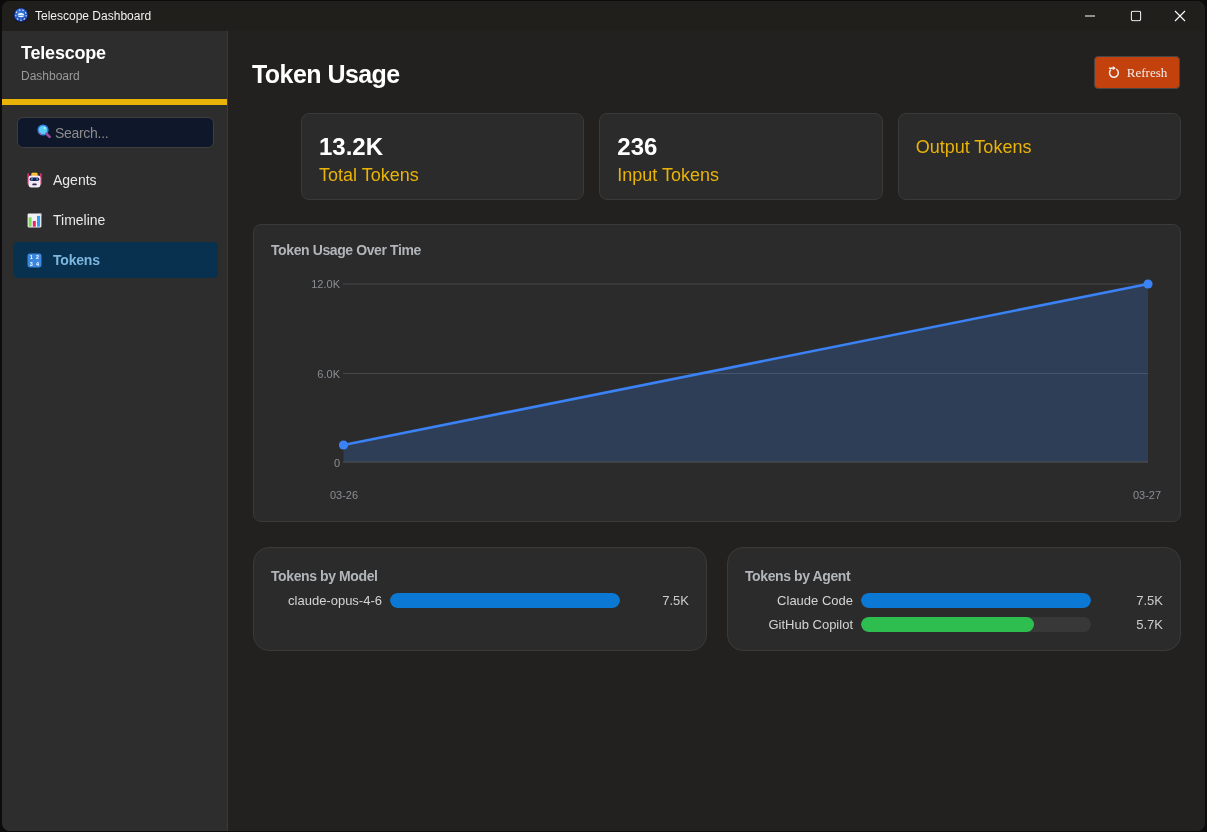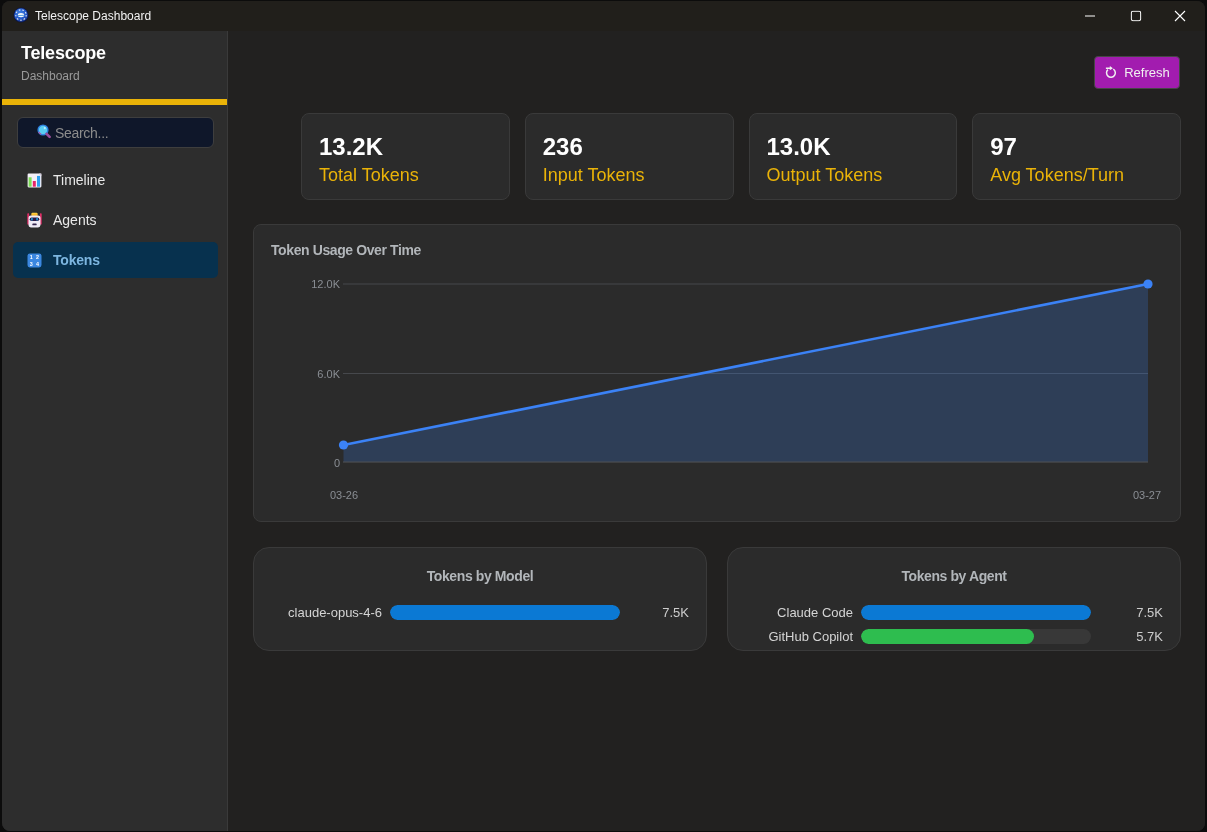--- a/index.html
+++ b/index.html
@@ -27,41 +27,41 @@
   .nav-item { height:36px; margin-bottom:4px; border-radius:5px;
     display:flex; align-items:center; padding-left:14px; }
   .nav-item svg { margin-right:11px; }
   .nav-item span { font-size:14px; color:#e8e8e8; }
   .nav-item.sel { background:#07314e; }
   .nav-item.sel span { color:#7db6e0; font-weight:bold; font-size:14px; letter-spacing:-0.2px; }
   
   .main { position:absolute; left:227px; top:30px; right:0; bottom:0; background:#222120; }
   .h1 { position:absolute; left:23px; top:29px; font-size:25px; letter-spacing:-0.55px; font-weight:bold; color:#ffffff; }
   .refresh { position:absolute; right:25px; top:25px; width:86px; height:33px;
-    background:#a21caf; border:1px solid #464646; border-radius:4px;
-    display:flex; align-items:center; justify-content:center; }
+    background:#c2410c; border:1px solid #464646; border-radius:4px;
+    display:flex; align-items:center; justify-content:center;font-family:Liberation Serif, serif; }
   .refresh span { color:#f0f0f0; font-size:13px; margin-left:6px; }
   .cards { position:absolute; left:24px; top:82px; width:928px; display:flex; gap:15px;padding-left:48px; }
   .scard { flex:1; height:87px; background:#2b2b2b; border:1px solid #3a3a3a;
     border-radius:8px; padding:19px 17px; }
   .scard .num { font-size:24px; font-weight:bold; color:#ffffff; }
   .scard .lbl { font-size:18px; color:#eab308; margin-top:4px; }
   .chartcard { position:absolute; left:24px; top:193px; width:928px; height:298px;
     background:#2b2b2b; border:1px solid #3a3a3a; border-radius:8px; }
-  .cardtitle { font-size:14px; font-weight:bold; color:#b2b6ba; letter-spacing:-0.4px;text-align:center; }
+  .cardtitle { font-size:14px; font-weight:bold; color:#b2b6ba; letter-spacing:-0.4px; }
   .chartcard .cardtitle { position:absolute; left:17px; top:17px; }
   .bcards { position:absolute; left:24px; top:516px; width:928px; display:flex; gap:20px; }
   .bcard { flex:1; height:104px; background:#2b2b2b; border:1px solid #3a3a3a;
     border-radius:16px; padding:20px 17px 0 17px; }
   .brow { display:flex; align-items:center; height:24px; margin-top:0px; }
   .brow .blbl { width:119px; text-align:right; font-size:13px; color:#d4d4d4; padding-right:8px; }
   .brow .btrack { width:230px; height:15px; border-radius:8px; background:#383838; overflow:hidden; }
   .brow .bfill { height:100%; border-radius:8px; }
   .brow .bval { flex:1; text-align:right; font-size:13px; color:#cccccc; }
-  .bcard .rows { margin-top:16px; }
+  .bcard .rows { margin-top:4px; }
 </style>
 </head>
 <body>
 <div class="window">
   <div class="titlebar">
     <svg class="appicon" viewBox="0 0 16 16">
       <defs>
           <radialGradient id="ag" cx="0.42" cy="0.32" r="0.85">
         <stop offset="0" stop-color="#3d7de0"></stop>
             <stop offset="0.55" stop-color="#2458c8"></stop>
@@ -102,86 +102,82 @@
         <circle cx="6" cy="6" r="4.9" fill="#59cdf2"></circle>
         <circle cx="6" cy="6" r="4.9" fill="none" stroke="#2e7fe0" stroke-width="1.4"></circle>
         <circle cx="7.8" cy="4.1" r="1.1" fill="#bdeffc"></circle>
         <path d="M9.6 9.8 L12.6 12.9" stroke="#9c4f9e" stroke-width="2.6" stroke-linecap="round"></path>
         <path d="M4.2 10.2 A4.9 4.9 0 0 1 1.7 7.9" stroke="#a85ca8" stroke-width="1.3" fill="none"></path>
       </svg>
       <span>Search...</span>
     </div>
     <div class="nav">
       <div class="nav-item">
-        <svg width="15" height="15" viewBox="0 0 15 15">
-          <rect x="0.6" y="0.6" width="13.8" height="13.8" rx="1.1" fill="#f3f0f8"></rect>
-          <path d="M11.8 0.6 L14.4 3.2 L14.4 0.6 Z" fill="#cfc9da"></path>
-          <rect x="1.6" y="4.3" width="3" height="9.4" fill="#7ddd55"></rect>
-          <rect x="5.8" y="8" width="3" height="5.7" fill="#e82568"></rect>
-          <rect x="10" y="2.9" width="3.1" height="10.8" fill="#2f9ff0"></rect>
-        </svg>
-        <span>Timeline</span>
-      </div>
-      <div class="nav-item">
         <svg width="15" height="16" viewBox="0 0 15 16">
           <defs>
               <linearGradient id="crest" x1="0" y1="0" x2="0" y2="1">
             <stop offset="0" stop-color="#ffd84d"></stop>
                 <stop offset="1" stop-color="#f29a02"></stop>
               </linearGradient>
           </defs>
           <rect x="0.3" y="1.3" width="1.8" height="11.3" rx="0.7" fill="#e02d66"></rect>
           <rect x="12.9" y="1.3" width="1.8" height="11.3" rx="0.7" fill="#e02d66"></rect>
           <rect x="4.3" y="0.8" width="6.4" height="3.4" rx="1.2" fill="url(#crest)"></rect>
           <rect x="1.5" y="3.4" width="12" height="12.1" rx="2.4" fill="#efeaf5"></rect>
           <rect x="2.7" y="5.4" width="9.6" height="3.7" rx="1.8" fill="#2c1845"></rect>
           <rect x="4.1" y="6.1" width="1.6" height="2.3" rx="0.5" fill="#1da0e0"></rect>
           <rect x="9.3" y="6.1" width="1.6" height="2.3" rx="0.5" fill="#1da0e0"></rect>
           <rect x="5.3" y="11.4" width="4.4" height="1.9" rx="0.9" fill="#33254d"></rect>
         </svg>
         <span>Agents</span>
       </div>
+      <div class="nav-item">
+        <svg width="15" height="15" viewBox="0 0 15 15">
+          <rect x="0.6" y="0.6" width="13.8" height="13.8" rx="1.1" fill="#f3f0f8"></rect>
+          <path d="M11.8 0.6 L14.4 3.2 L14.4 0.6 Z" fill="#cfc9da"></path>
+          <rect x="1.6" y="4.3" width="3" height="9.4" fill="#7ddd55"></rect>
+          <rect x="5.8" y="8" width="3" height="5.7" fill="#e82568"></rect>
+          <rect x="10" y="2.9" width="3.1" height="10.8" fill="#2f9ff0"></rect>
+        </svg>
+        <span>Timeline</span>
+      </div>
       <div class="nav-item sel">
         <svg width="15" height="15" viewBox="0 0 15 15">
           <rect x="0.5" y="0.5" width="14" height="14" rx="2.4" fill="#3b87e0"></rect>
           <text x="4.2" y="6.4" font-size="5.4" font-weight="bold" fill="#ffffff" text-anchor="middle" font-family="Liberation Sans">1</text>
           <text x="10.4" y="6.4" font-size="5.4" font-weight="bold" fill="#ffffff" text-anchor="middle" font-family="Liberation Sans">2</text>
           <text x="4.2" y="13" font-size="5.4" font-weight="bold" fill="#ffffff" text-anchor="middle" font-family="Liberation Sans">3</text>
           <text x="10.4" y="13" font-size="5.4" font-weight="bold" fill="#ffffff" text-anchor="middle" font-family="Liberation Sans">4</text>
         </svg>
         <span>Tokens</span>
       </div>
     </div>
   </div>
 
   <div class="main">
+    <div class="h1">Token Usage</div>
     <div class="refresh">
       <svg width="14" height="15" viewBox="0 0 14 15">
         <path d="M9.3 4.1 A4.4 4.4 0 1 1 3.9 4.6" fill="none" stroke="#f0f0f0" stroke-width="1.5"></path>
         <path d="M1.9 3.2 L6.0 3.2" stroke="#f0f0f0" stroke-width="1.5"></path>
         <path d="M5.8 1.1 L8.9 3.2 L5.8 5.3 Z" fill="#f0f0f0"></path>
       </svg>
       <span>Refresh</span>
     </div>
     <div class="cards">
       <div class="scard">
           <div class="num">13.2K</div>
           <div class="lbl">Total Tokens</div>
         </div>
       <div class="scard">
           <div class="num">236</div>
           <div class="lbl">Input Tokens</div>
         </div>
       <div class="scard">
-          <div class="num">13.0K</div>
           <div class="lbl">Output Tokens</div>
-        </div>
-      <div class="scard">
-          <div class="num">97</div>
-          <div class="lbl">Avg Tokens/Turn</div>
         </div>
     </div>
     <div class="chartcard">
       <div class="cardtitle">Token Usage Over Time</div>
       <svg width="926" height="296" viewBox="0 0 926 296" style="position:absolute;left:0;top:0;">
 
         <line x1="89" y1="59" x2="894" y2="59" stroke="#46484c" stroke-width="1"></line>
         <line x1="89" y1="148.5" x2="894" y2="148.5" stroke="#46484c" stroke-width="1"></line>
         <line x1="89" y1="237" x2="894" y2="237" stroke="#55575b" stroke-width="1"></line>
         <text x="86" y="63" font-size="11" fill="#8a8e94" text-anchor="end" font-family="Liberation Sans">12.0K</text>

